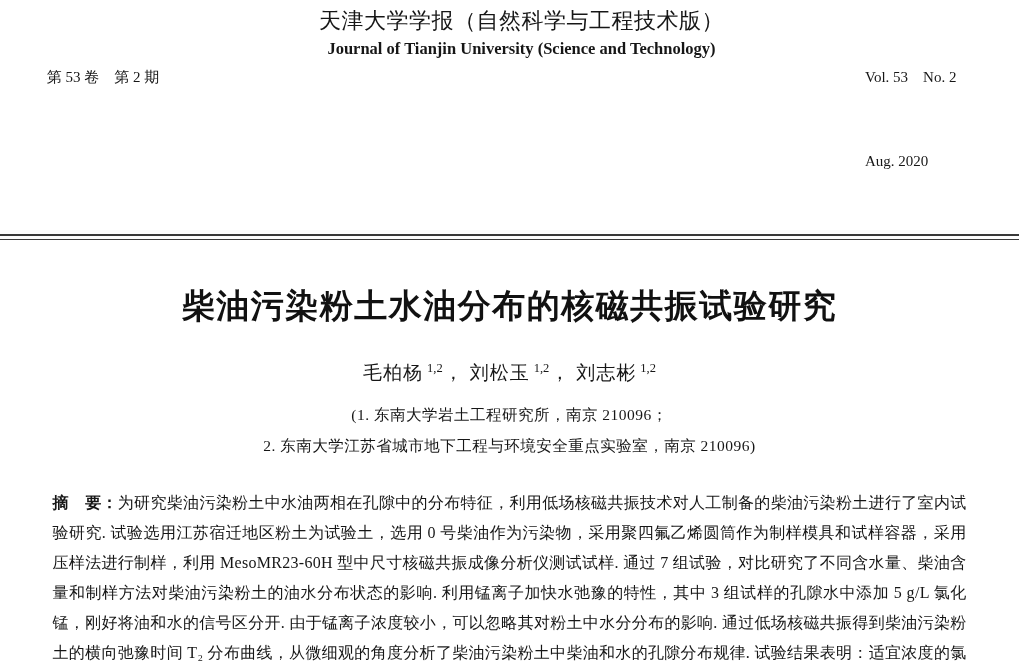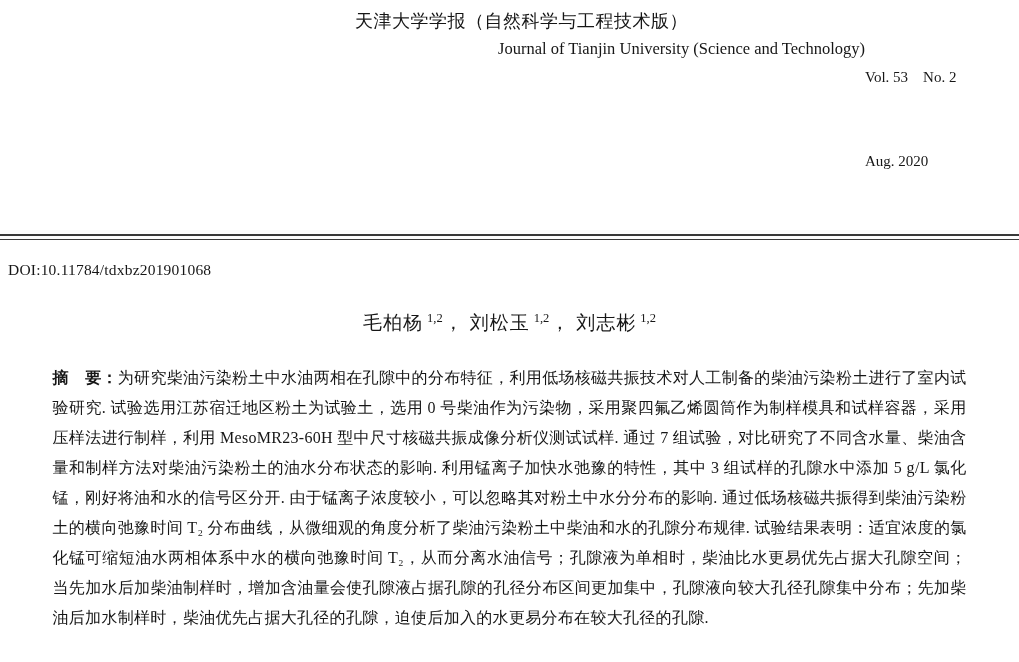--- a/index.html
+++ b/index.html
@@ -22,22 +22,22 @@
   }
   .h-left {
     margin-left: 28px;
     min-width: 150px;
     text-align: center;
     font-size: 15px;
     line-height: 28px;
     white-space: pre;
   }
   .h-center { flex: 1; text-align: center; }
-  .h-center .cn { font-size: 18px; line-height: 28px; letter-spacing: 0.5px; }
-  .h-center .en { font-size: 16.5px; line-height: 28px; font-weight: 400; text-align: right; }
+  .h-center .cn { font-size: 22px; line-height: 28px; letter-spacing: 0.5px; }
+  .h-center .en { font-size: 16.5px; line-height: 28px; font-weight: 700; }
   .h-right {
     margin-right: 24px;
     min-width: 130px;
     font-size: 15px;
     line-height: 28px;
     white-space: pre;
   }
 
   
   .double-rule {
@@ -100,36 +100,41 @@
   }
   .abs-label { font-weight: 700; }
 </style>
 </head>
 <body>
 
 <div class="page">
 
   <div class="jheader">
     <div class="h-left">
+      <div>第 53 卷　第 2 期</div>
     </div>
     <div class="h-center">
       <div class="cn">天津大学学报（自然科学与工程技术版）</div>
       <div class="en">Journal of Tianjin University (Science and Technology)</div>
     </div>
     <div class="h-right">
       <div>Vol. 53　No. 2</div>
       <div>Aug. 2020</div>
     </div>
   </div>
 
   <div class="double-rule"></div>
 
-  <div class="doi">DOI:10.11784/tdxbz201901068</div>
 
+  <h1 class="art-title">柴油污染粉土水油分布的核磁共振试验研究</h1>
 
   <div class="authors">
     <span>毛柏杨</span><span class="sup">1,2</span><span class="sep">，</span><span>刘松玉</span><span class="sup">1,2</span><span class="sep">，</span><span>刘志彬</span><span class="sup">1,2</span>
   </div>
 
+  <div class="affils">
+    <div>(1. 东南大学岩土工程研究所，南京 210096；</div>
+    <div>2. 东南大学江苏省城市地下工程与环境安全重点实验室，南京 210096)</div>
+  </div>
 
   <p class="abstract"><span class="abs-label">摘　要：</span><span>为研究柴油污染粉土中水油两相在孔隙中的分布特征，利用低场核磁共振技术对人工制备的柴油污染粉土进行了室内试验研究. 试验选用江苏宿迁地区粉土为试验土，选用 0 号柴油作为污染物，采用聚四氟乙烯圆筒作为制样模具和试样容器，采用压样法进行制样，利用 MesoMR23-60H 型中尺寸核磁共振成像分析仪测试试样. 通过 7 组试验，对比研究了不同含水量、柴油含量和制样方法对柴油污染粉土的油水分布状态的影响. 利用锰离子加快水弛豫的特性，其中 3 组试样的孔隙水中添加 5 g/L 氯化锰，刚好将油和水的信号区分开. 由于锰离子浓度较小，可以忽略其对粉土中水分分布的影响. 通过低场核磁共振得到柴油污染粉土的横向弛豫时间 T₂ 分布曲线，从微细观的角度分析了柴油污染粉土中柴油和水的孔隙分布规律. 试验结果表明：适宜浓度的氯化锰可缩短油水两相体系中水的横向弛豫时间 T₂，从而分离水油信号；孔隙液为单相时，柴油比水更易优先占据大孔隙空间；当先加水后加柴油制样时，增加含油量会使孔隙液占据孔隙的孔径分布区间更加集中，孔隙液向较大孔径孔隙集中分布；先加柴油后加水制样时，柴油优先占据大孔径的孔隙，迫使后加入的水更易分布在较大孔径的孔隙.</span></p>
 
 </div>
 
 </body></html>

